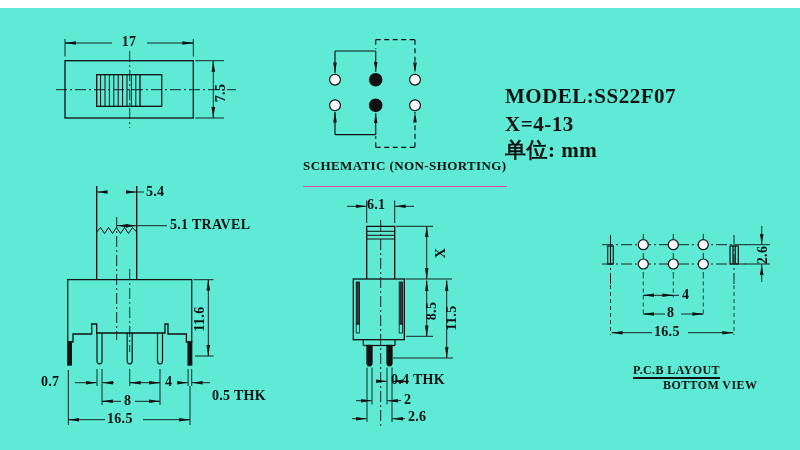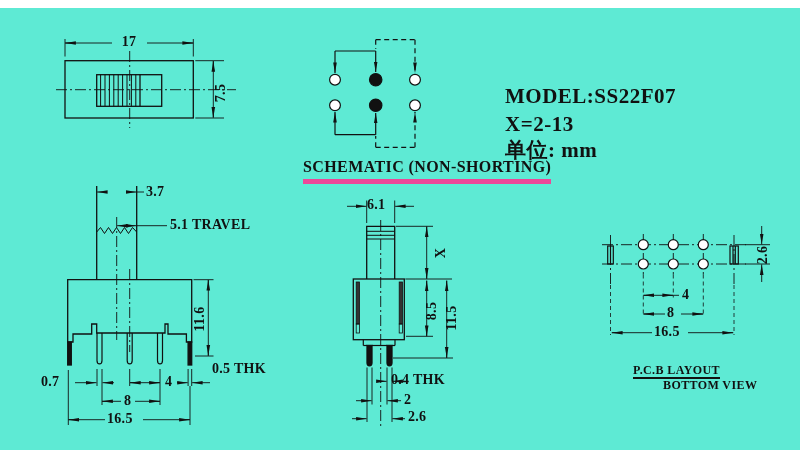--- a/index.html
+++ b/index.html
@@ -3,21 +3,21 @@
 <meta charset="utf-8">
 <style>
   html,body{margin:0;padding:0;background:#fff;}
   #stage{position:relative;width:800px;height:450px;background:#5eead4;overflow:hidden;
          font-family:"Liberation Serif",serif;margin-top:8px;}
   svg{position:absolute;left:0;top:0;}
   .t{position:absolute;font-family:"Liberation Serif",serif;font-weight:700;color:#111;
      font-size:14px;line-height:1;white-space:nowrap;letter-spacing:.3px;}
   .v{width:60px;height:16px;text-align:center;transform:rotate(-90deg);}
   .info{font-size:21px;letter-spacing:.5px;}
-  .cap{font-size:16px;border-bottom:5px solid #ec4899;padding-bottom:4px;letter-spacing:.4px;}
+  .cap{font-size:13px;border-bottom:1px solid #ec4899;padding-bottom:14px;letter-spacing:.4px;}
   .pcbcap{font-size:12px;letter-spacing:.4px;}
   .u{border-bottom:2px solid #111;padding-bottom:1px;}
 </style>
 </head>
 <body>
 
 <div id="stage">
 
 <svg width="800" height="450" viewBox="0 0 800 450">
   <defs>
@@ -243,29 +243,29 @@
     </g>
   </g>
 </svg>
 
 <span class="t" style="left:114px;top:27px;width:30px;text-align:center;">17</span>
 <span class="t v" style="left:192px;top:77px;">7.5</span>
 
 <span class="t cap" style="left:303px;top:151px;">SCHEMATIC (NON-SHORTING)</span>
 
 <span class="t info" style="left:505px;top:78px;">MODEL:SS22F07</span>
-<span class="t info" style="left:505px;top:106px;">X=2-13</span>
+<span class="t info" style="left:505px;top:106px;">X=4-13</span>
 <span class="t info" style="left:505px;top:132px;">单位: mm</span>
 
-<span class="t" style="left:146px;top:177px;">3.7</span>
+<span class="t" style="left:146px;top:177px;">5.4</span>
 <span class="t" style="left:170px;top:210px;">5.1 TRAVEL</span>
 <span class="t v" style="left:171px;top:303px;">11.6</span>
 <span class="t" style="left:41px;top:367px;">0.7</span>
 <span class="t" style="left:165px;top:367px;">4</span>
-<span class="t" style="left:212px;top:354px;">0.5 THK</span>
+<span class="t" style="left:212px;top:381px;">0.5 THK</span>
 <span class="t" style="left:124px;top:386px;">8</span>
 <span class="t" style="left:107px;top:404px;">16.5</span>
 
 <span class="t" style="left:367px;top:190px;">6.1</span>
 <span class="t v" style="left:412px;top:237px;">X</span>
 <span class="t v" style="left:403px;top:295px;">8.5</span>
 <span class="t v" style="left:423px;top:302px;">11.5</span>
 <span class="t" style="left:391px;top:365px;">0.4 THK</span>
 <span class="t" style="left:404px;top:385px;">2</span>
 <span class="t" style="left:408px;top:402px;">2.6</span>

